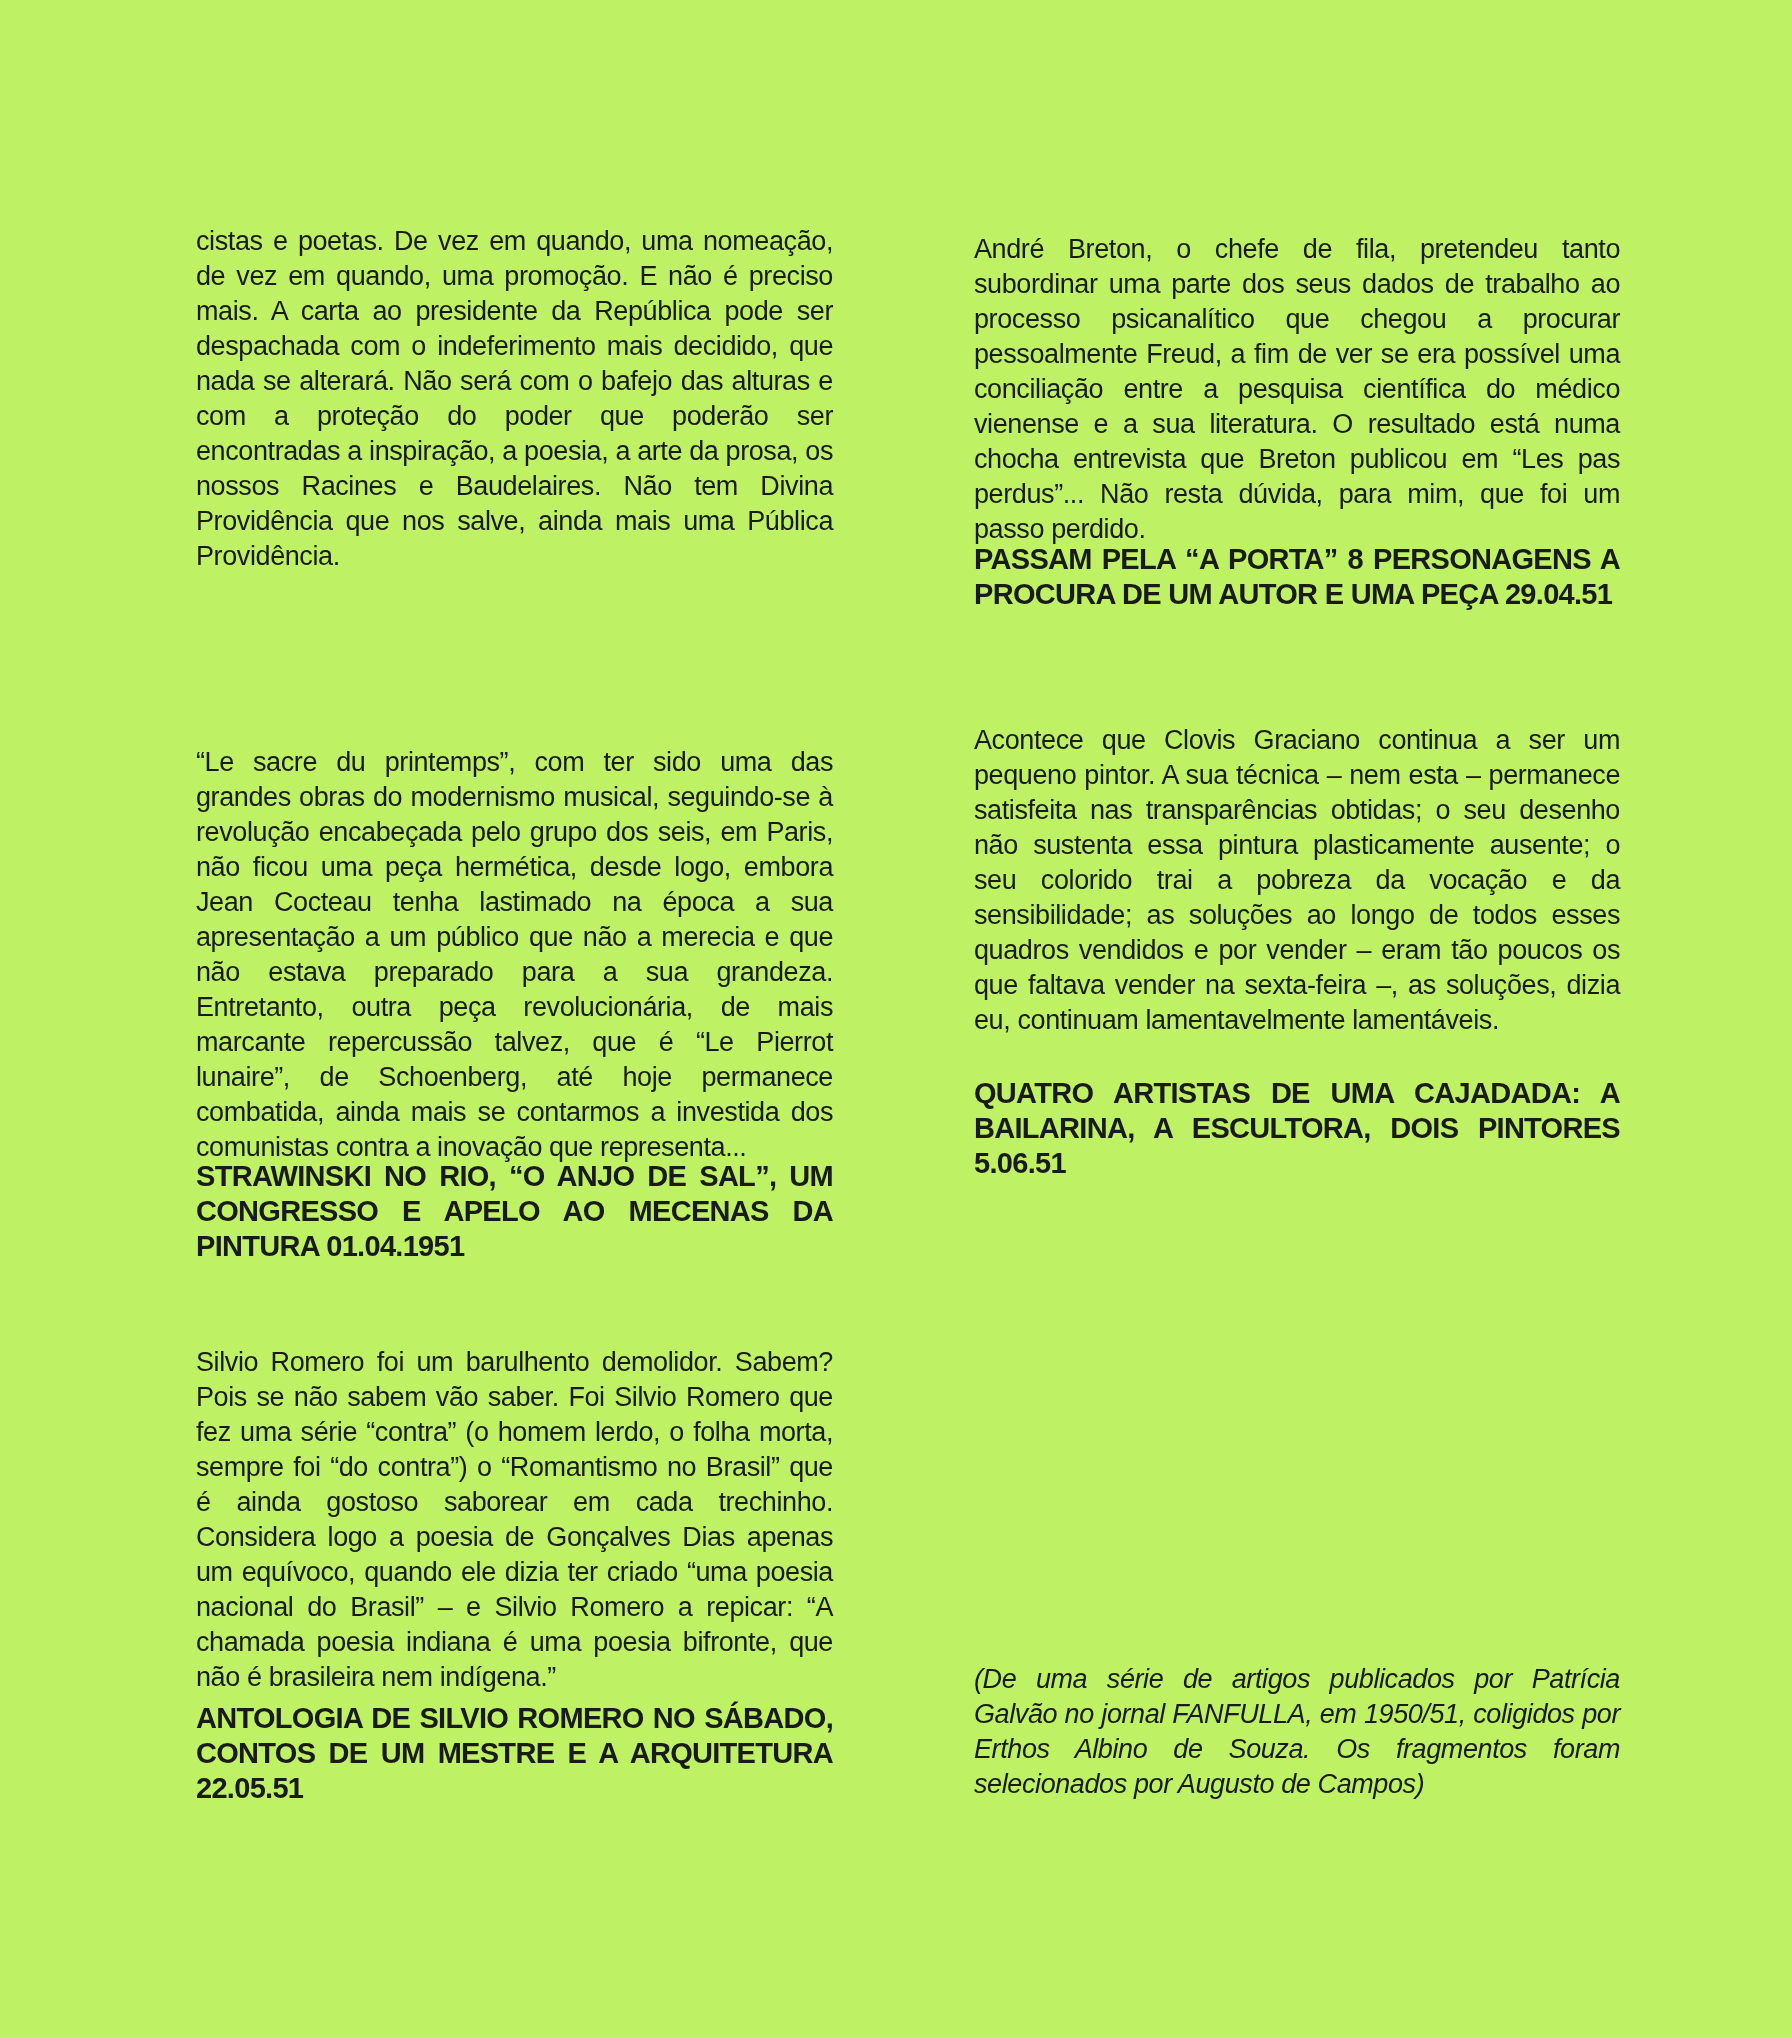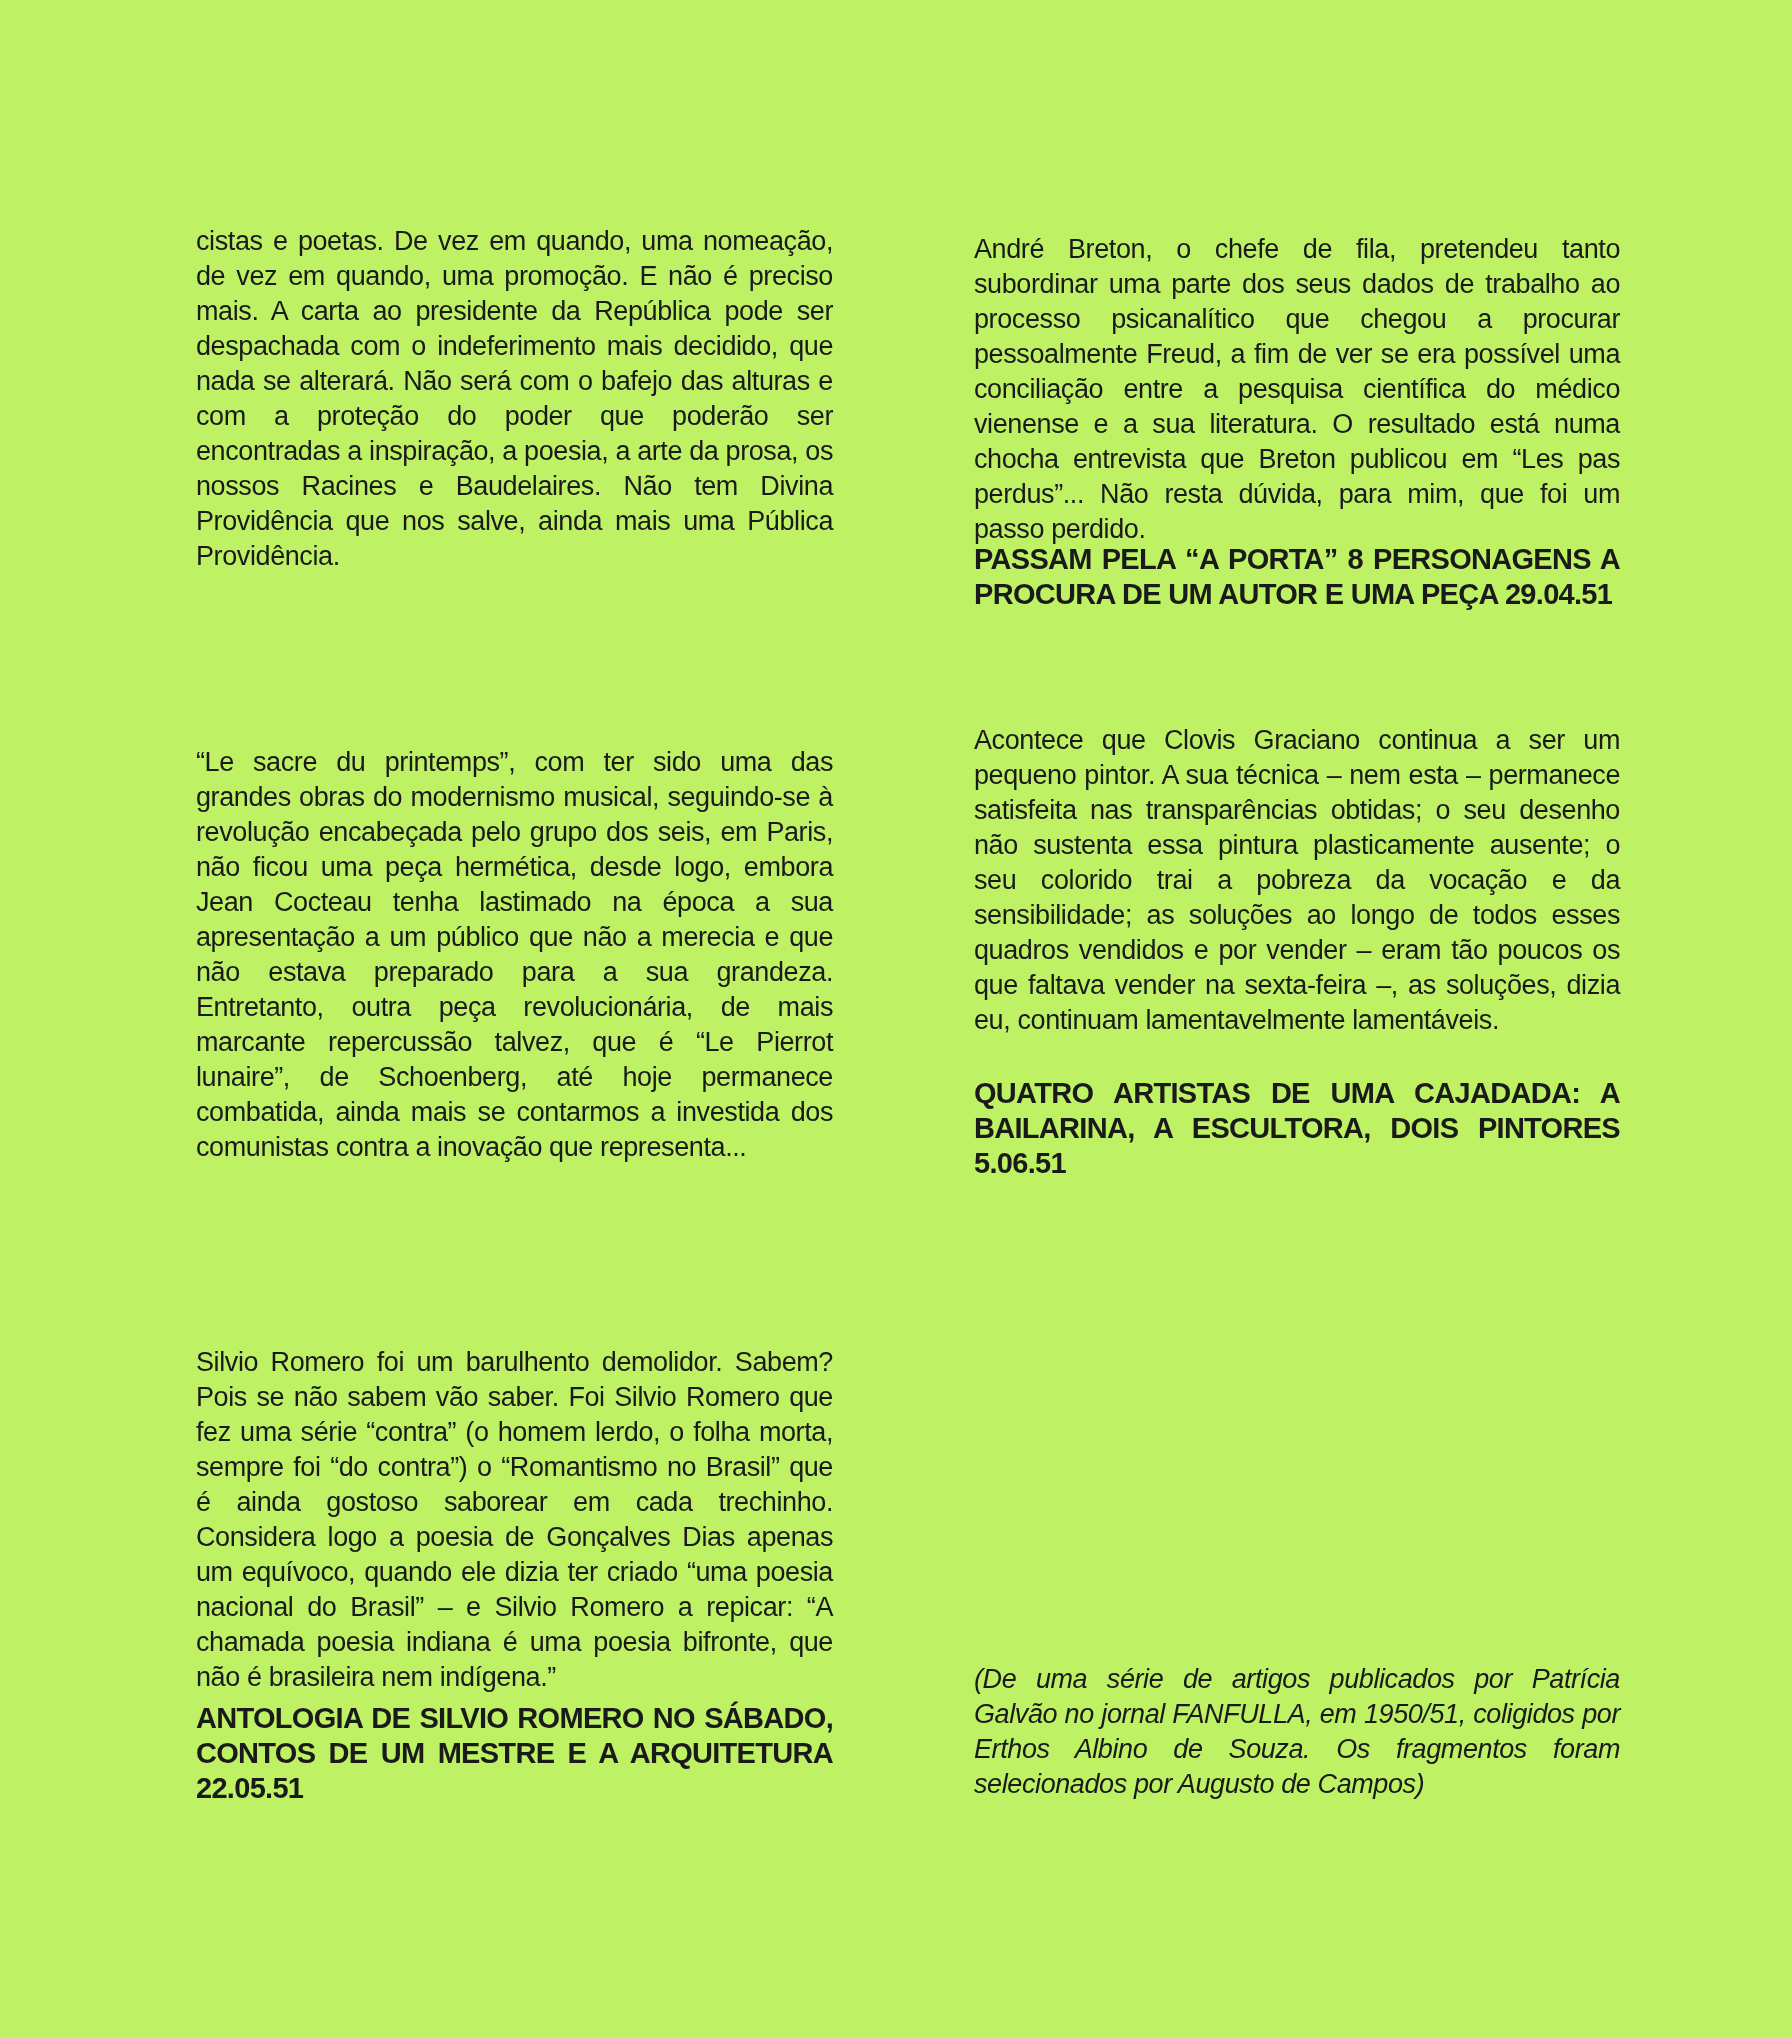--- a/index.html
+++ b/index.html
@@ -69,20 +69,21 @@
 <body>
 
 <div class="page">
 
   <section class="column column-left">
     <p class="block body-text pos-l-p1">cistas e poetas. De vez em quando, uma nomeação, de vez em quando, uma promoção. E não é preciso mais. A carta ao presidente da República pode ser despachada com o indeferimento mais decidido, que nada se alterará. Não será com o bafejo das alturas e com a proteção do poder que poderão ser encontradas a inspiração, a poesia, a arte da prosa, os nossos Racines e Baudelaires. Não tem Divina Providência que nos salve, ainda mais uma Pública Providência.</p>
 
 
     <p class="block body-text pos-l-p2">“Le sacre du printemps”, com ter sido uma das grandes obras do modernismo musical, seguindo-se à revolução encabeçada pelo grupo dos seis, em Paris, não ficou uma peça hermética, desde logo, embora Jean Cocteau tenha lastimado na época a sua apresentação a um público que não a merecia e que não estava preparado para a sua grandeza. Entretanto, outra peça revolucionária, de mais marcante repercussão talvez, que é “Le Pierrot lunaire”, de Schoenberg, até hoje permanece combatida, ainda mais se contarmos a investida dos comunistas contra a inovação que representa...</p>
 
+    <h2 class="block headline pos-l-h2">STRAWINSKI NO RIO, “O ANJO DE SAL”, UM CONGRESSO E APELO AO MECENAS DA PINTURA 01.04.1951</h2>
 
     <p class="block body-text pos-l-p3">Silvio Romero foi um barulhento demolidor. Sabem? Pois se não sabem vão saber. Foi Silvio Romero que fez uma série “contra” (o homem lerdo, o folha morta, sempre foi “do contra”) o “Romantismo no Brasil” que é ainda gostoso saborear em cada trechinho. Considera logo a poesia de Gonçalves Dias apenas um equívoco, quando ele dizia ter criado “uma poesia nacional do Brasil” – e Silvio Romero a repicar: “A chamada poesia indiana é uma poesia bifronte, que não é brasileira nem indígena.”</p>
 
     <h2 class="block headline pos-l-h3">ANTOLOGIA DE SILVIO ROMERO NO SÁBADO, CONTOS DE UM MESTRE E A ARQUITETURA 22.05.51</h2>
   </section>
 
   <section class="column column-right">
     <p class="block body-text pos-r-p1">André Breton, o chefe de fila, pretendeu tanto subordinar uma parte dos seus dados de trabalho ao processo psicanalítico que chegou a procurar pessoalmente Freud, a fim de ver se era possível uma conciliação entre a pesquisa científica do médico vienense e a sua literatura. O resultado está numa chocha entrevista que Breton publicou em “Les pas perdus”... Não resta dúvida, para mim, que foi um passo perdido.</p>
 
     <h2 class="block headline pos-r-h1">PASSAM PELA “A PORTA” 8 PERSONAGENS A PROCURA DE UM AUTOR E UMA PEÇA 29.04.51</h2>

